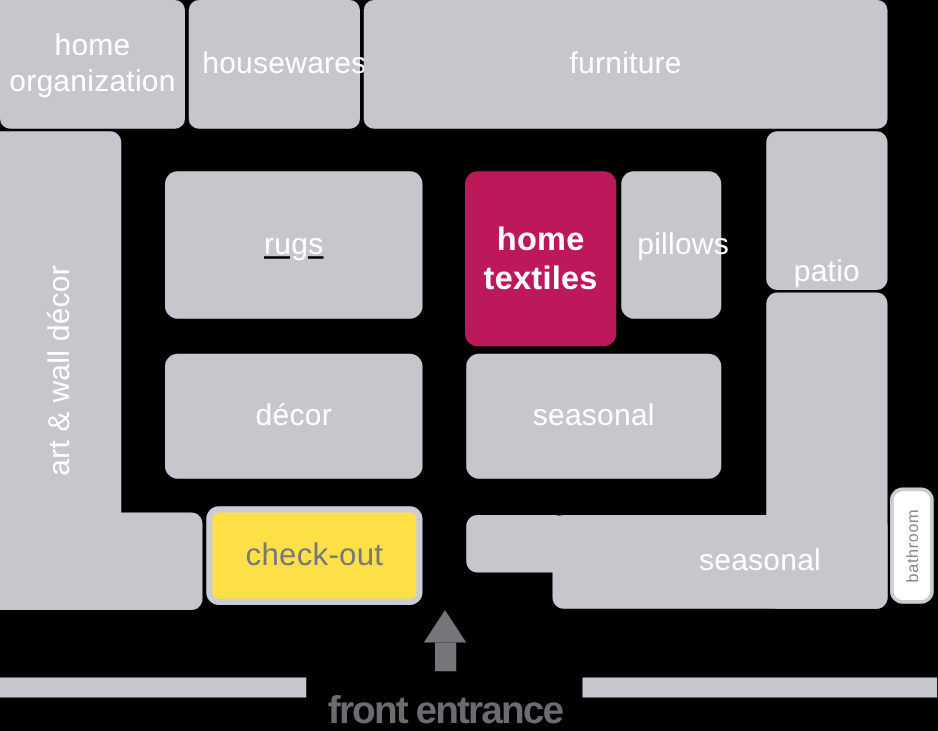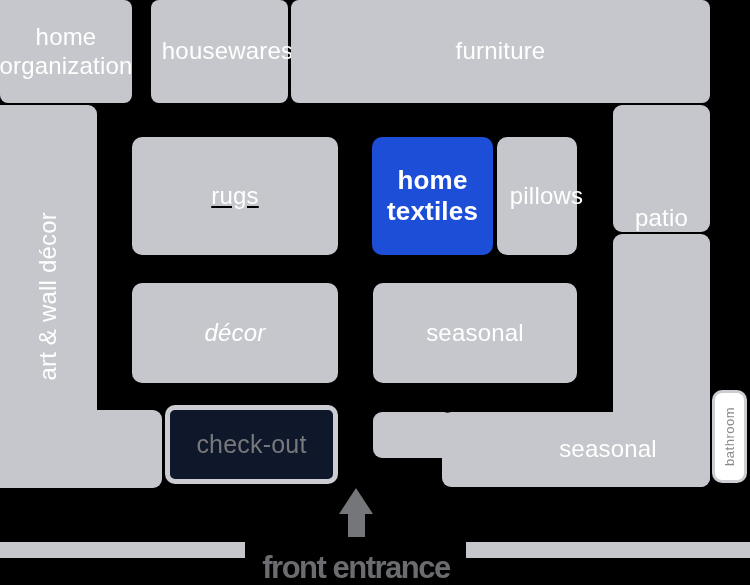--- a/index.html
+++ b/index.html
@@ -31,42 +31,42 @@
     text-align: center;
     line-height: 1.18;
     letter-spacing: 0.2px;
   }
   .vert .lbl {
     writing-mode: vertical-rl;
     transform: rotate(180deg);
     white-space: nowrap;
   }
   
-  #home-organization { left: 0; top: 0; width: 132px; height: 103px; border-radius: 0 8px 8px 8px; }
+  #home-organization { left: 0; top: 0; width: 148px; height: 103px; border-radius: 0 8px 8px 8px; }
   #housewares        { left: 151px; top: 0; width: 137px; height: 103px; border-radius: 8px; padding-left: 16px; }
   #furniture         { left: 291px; top: 0; width: 419px; height: 103px; border-radius: 8px; }
   
   #art-wall-decor { left: 0; top: 105px; width: 97px; height: 383px; border-radius: 0 9px 9px 0; }
   #patio          { left: 613px; top: 105px; width: 97px; height: 127px; align-items: flex-end; padding-top: 12px; }
   #right-column   { left: 613px; top: 234px; width: 97px; height: 253px; }
   
   #rugs          { left: 132px; top: 137px; width: 206px; height: 118px; border-radius: 10px; text-decoration: underline; }
-  #home-textiles { left: 372px; top: 137px; width: 121px; height: 118px; border-radius: 10px; background: #1d4ed8; }
+  #home-textiles { left: 372px; top: 137px; width: 121px; height: 140px; border-radius: 10px; background: #be185d; }
   #home-textiles .lbl { font-weight: 700; font-size: 26px; }
   #pillows       { left: 497px; top: 137px; width: 80px; height: 118px; border-radius: 10px; padding-left: 19px; }
   
-  #decor        { left: 132px; top: 283px; width: 206px; height: 100px; border-radius: 10px; font-style: italic; }
+  #decor        { left: 132px; top: 283px; width: 206px; height: 100px; border-radius: 10px; }
   #seasonal-mid { left: 373px; top: 283px; width: 204px; height: 100px; border-radius: 10px; }
   
   #checkout-backing  { left: 60px; top: 410px; width: 102px; height: 78px; }
   #seasonal-bottom-a { left: 373px; top: 412px; width: 80px; height: 46px; }
   #seasonal-bottom-b { left: 442px; top: 412px; width: 268px; height: 75px; padding-left: 64px; }
   #checkout {
     left: 165px; top: 405px; width: 173px; height: 79px;
-    background: #0f172a; border: 5px solid #cbcdd2; border-radius: 10px;
+    background: #fde047; border: 5px solid #cbcdd2; border-radius: 10px;
   }
   #checkout .lbl { color: #77787b; font-size: 25px; }
   #bathroom {
     left: 712px; top: 390px; width: 35px; height: 93px;
     background: #ffffff; border: 3px solid #cbcdd2; border-radius: 10px;
   }
   #bathroom .lbl { color: #8a8b8e; font-size: 13px; letter-spacing: 0.5px; }
   
   #strip-left  { left: 0; top: 542px; width: 245px; height: 16px; border-radius: 0; }
   #strip-right { left: 466px; top: 542px; width: 284px; height: 16px; border-radius: 0; }

